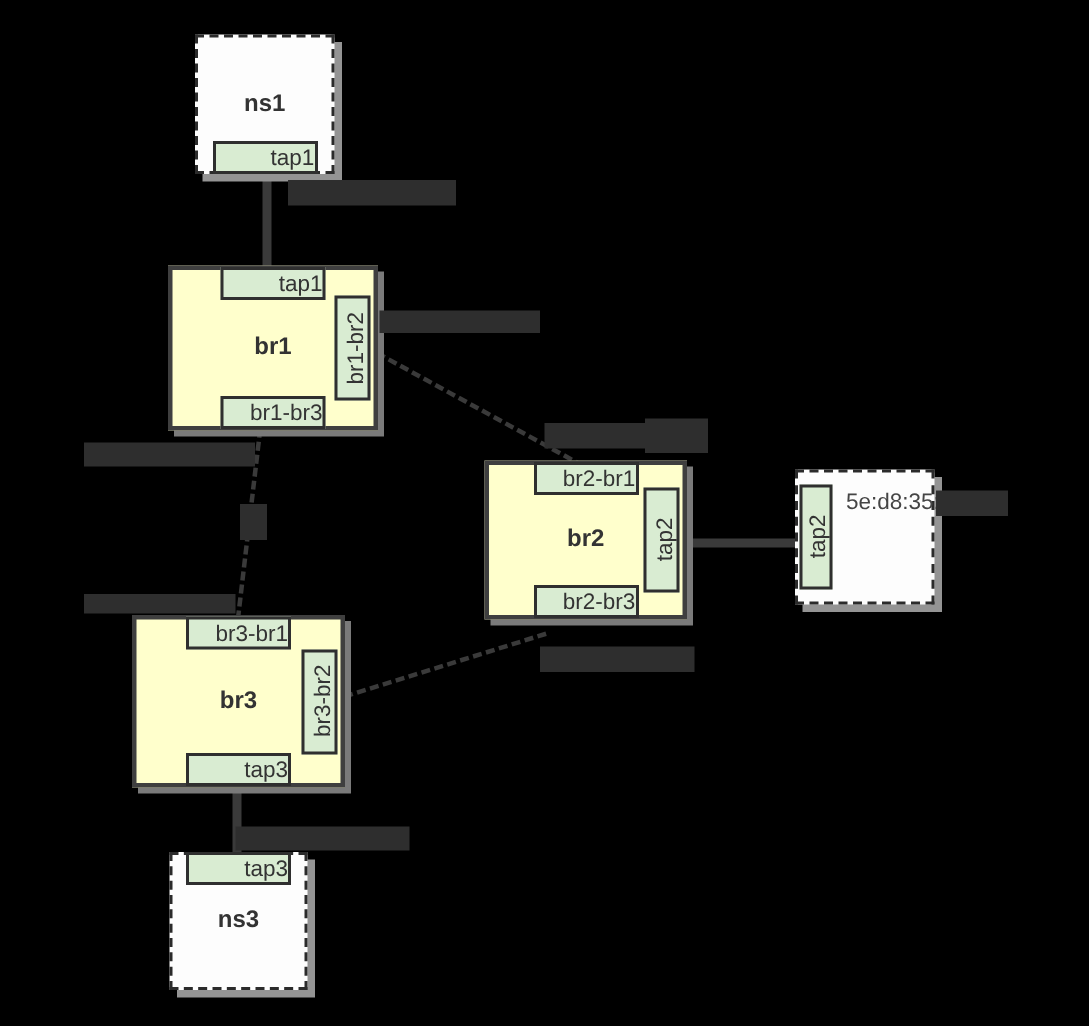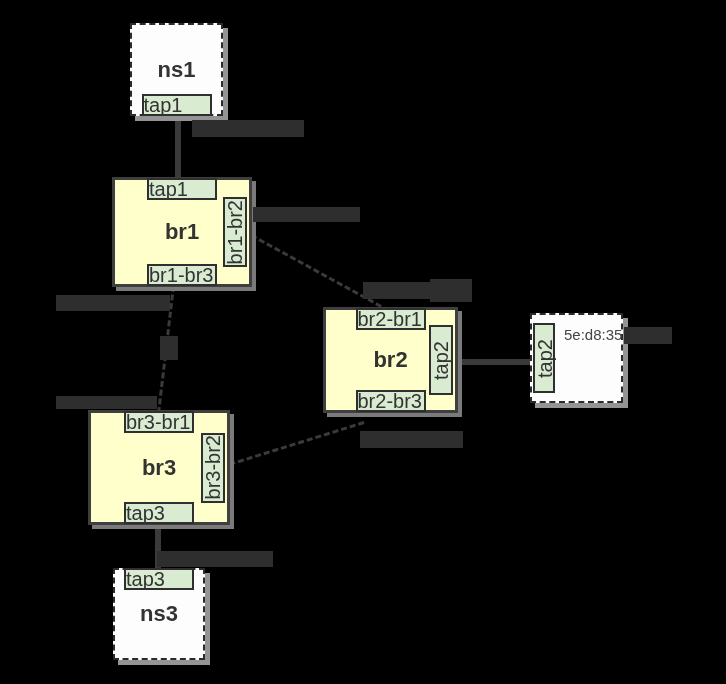--- a/index.html
+++ b/index.html
@@ -17,27 +17,27 @@
   
   .node{position:absolute;display:flex;align-items:center;justify-content:center;}
   .br{
     background:#ffffcc;border:3px solid #3f3f3f;
     box-shadow:4px 4px 0 #7a7a7a;
   }
   .ns{
     background:#fdfdfd;border:2px dashed #2b2b2b;
     box-shadow:5px 5px 0 #949494;
   }
-  .title{font-weight:bold;font-size:22px;line-height:1;color:#333;}
+  .title{font-weight:bold;font-size:16px;line-height:1;color:#333;}
 
   
   .port{
-    position:absolute;display:flex;align-items:center;justify-content:flex-start;
+    position:absolute;display:flex;align-items:center;justify-content:flex-end;
     background:#d9ecd2;border:2px solid #2f2f2f;
-    font-size:20px;color:#333;line-height:1;
+    font-size:15px;color:#333;line-height:1;
   }
   .ph{width:70px;height:22px;}
   .pv{width:24px;height:70px;}
   .pt{top:-2px;left:50%;transform:translateX(-50%);}
   .pb{bottom:-2px;left:50%;transform:translateX(-50%);}
   .pr{right:2px;top:50%;transform:translateY(-50%);}
   .pl{left:1px;top:50%;transform:translateY(-50%);width:22px;height:70px;}
   .vtext{writing-mode:vertical-rl;transform:rotate(180deg);}
 
   

